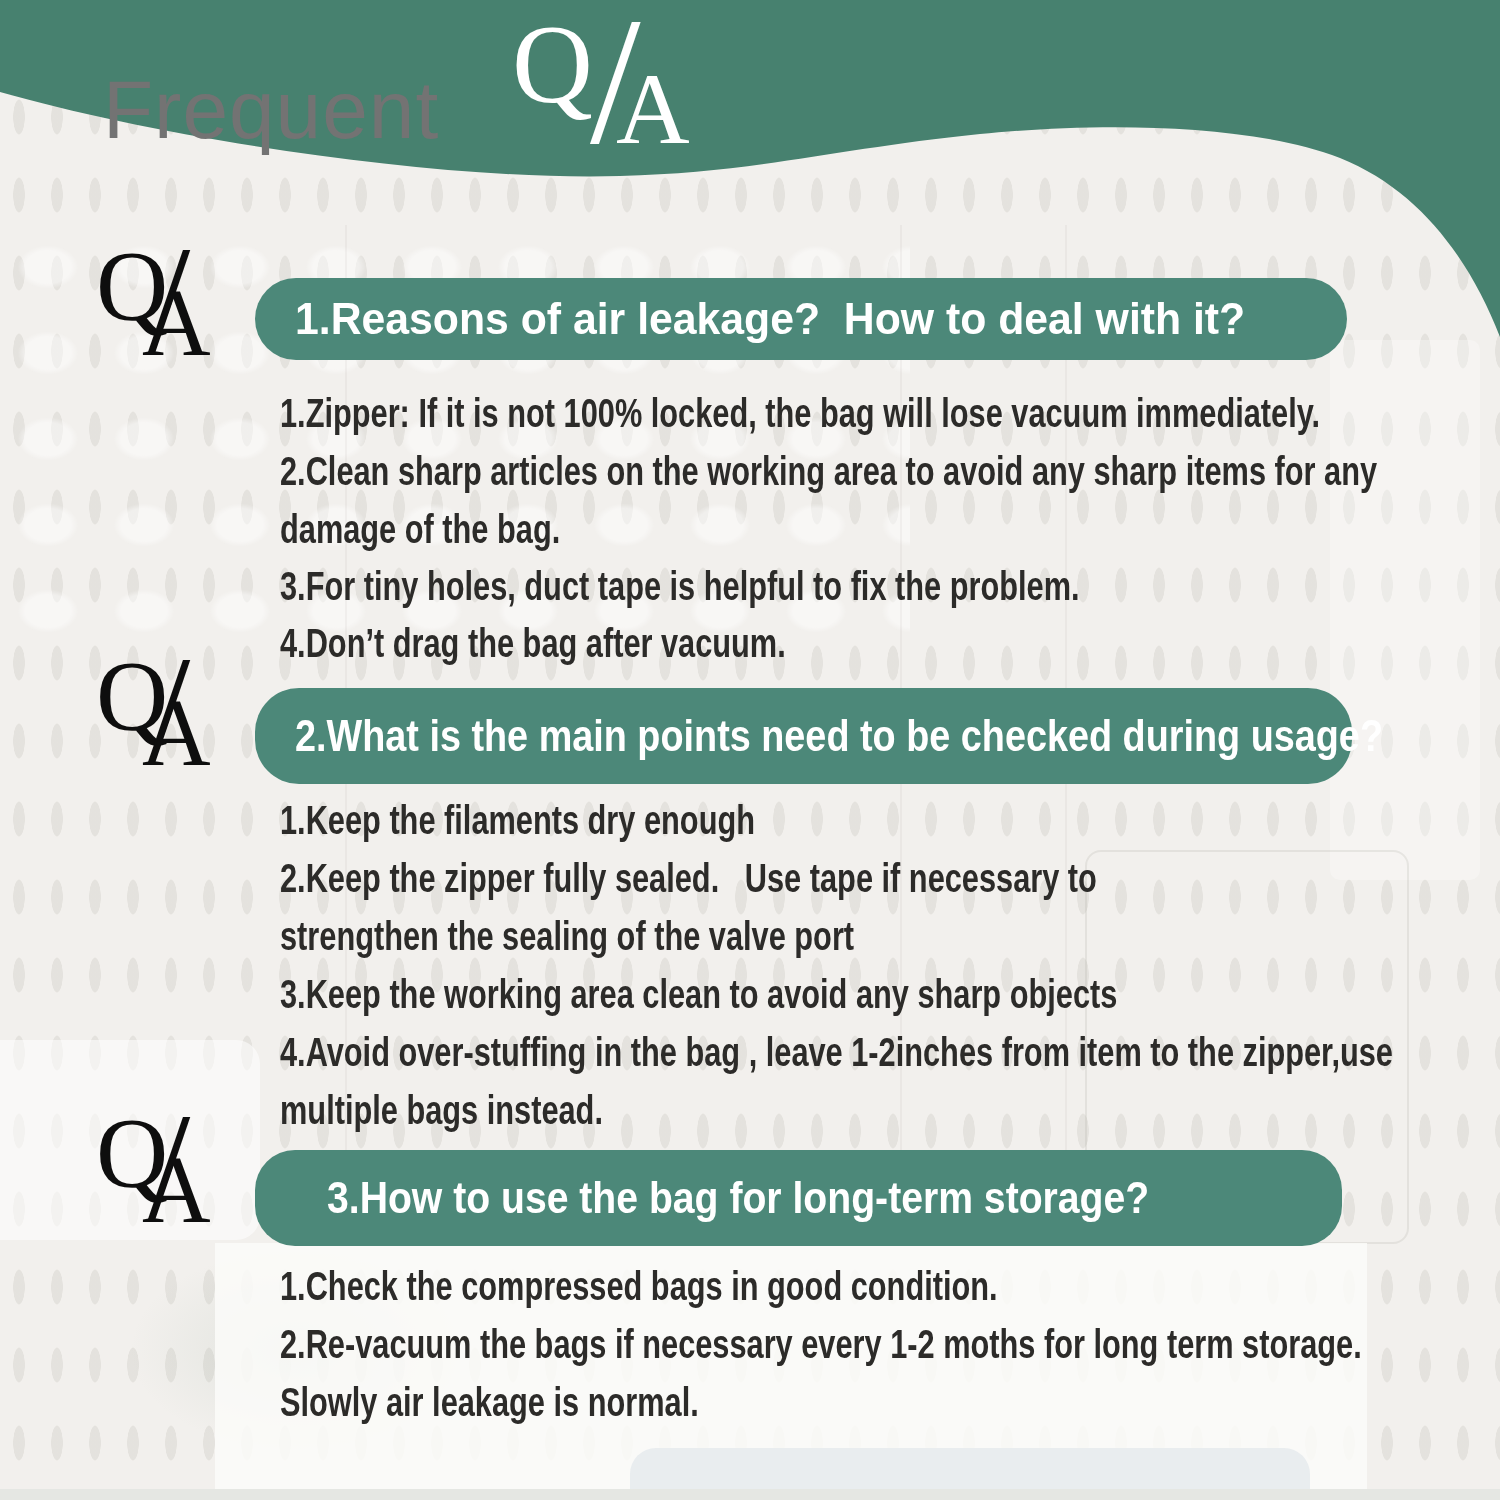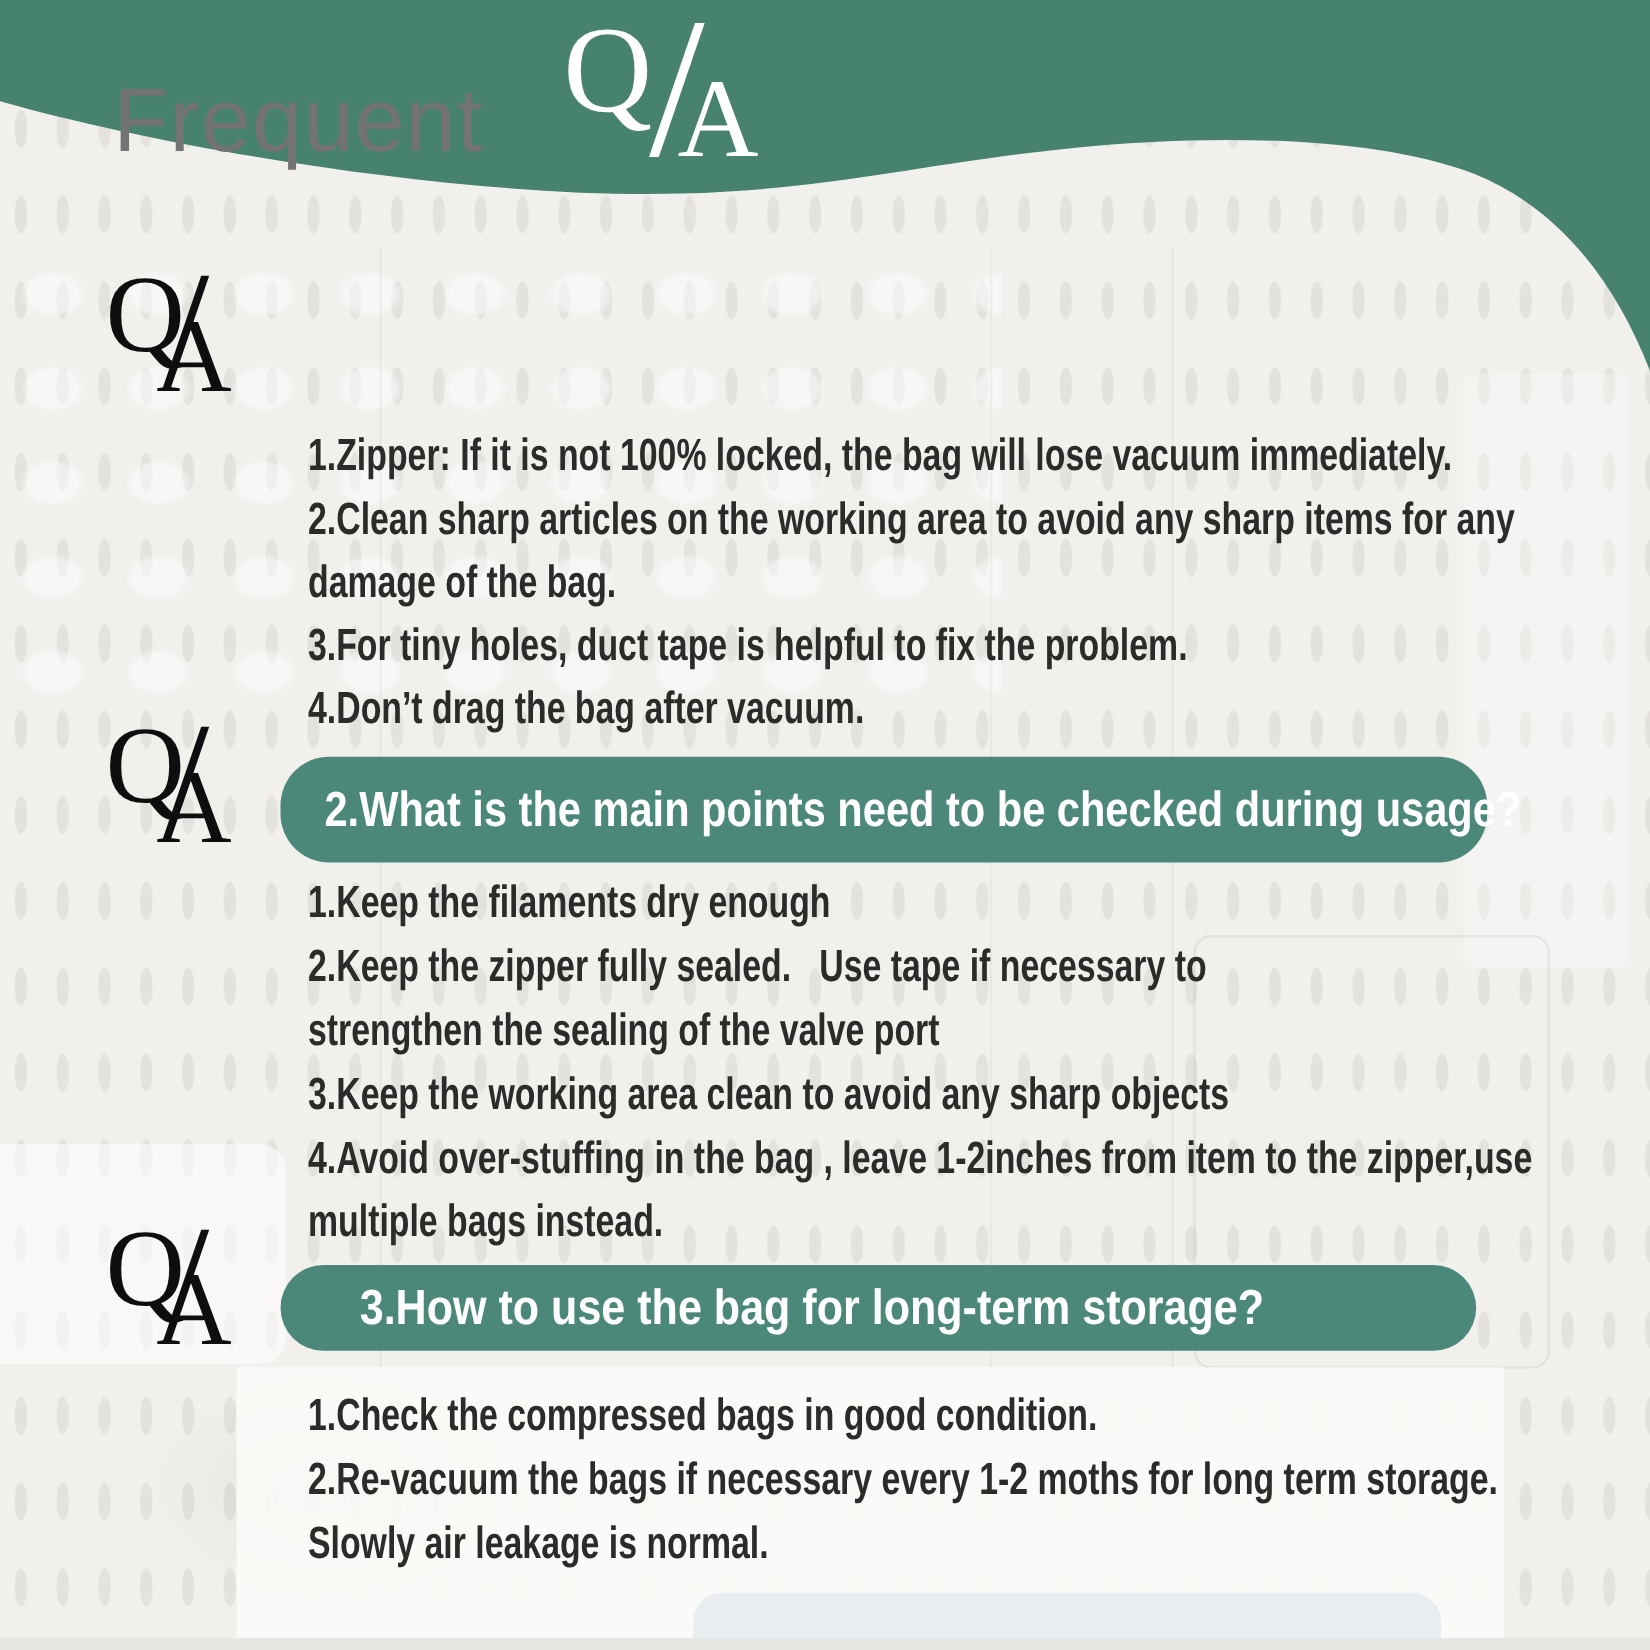--- a/index.html
+++ b/index.html
@@ -52,21 +52,21 @@
   .qa3{left:100px;top:1115px;}
 
   
   .pill{position:absolute;background:#4C8879;border-radius:44px;display:flex;align-items:center;}
   .pill-text{display:inline-block;color:#FFFFFF;font-weight:700;font-size:45px;
     white-space:pre;transform-origin:left center;letter-spacing:0;}
   .pill1{left:255px;top:278px;width:1092px;height:82px;}
   .pill1 .pill-text{margin-left:40px;transform:scaleX(0.95);}
   .pill2{left:255px;top:688px;width:1097px;height:96px;}
   .pill2 .pill-text{margin-left:40px;transform:scaleX(0.84);}
-  .pill3{left:255px;top:1150px;width:1087px;height:78px;border-radius:40px;}
+  .pill3{left:255px;top:1150px;width:1087px;height:96px;border-radius:40px;}
   .pill3 .pill-text{margin-left:72px;transform:scaleX(0.87);}
 
   
   .line{position:absolute;left:280px;font-size:41px;line-height:1.25;font-weight:700;
     color:#2C2B29;white-space:pre;transform:scaleX(0.75);transform-origin:0 50%;}
 </style>
 </head>
 <body>
 
 <div class="canvas">
@@ -94,20 +94,23 @@
     <span class="q">Q</span>
     <span class="s">/</span>
     <span class="a">A</span>
   </div>
 
   <div class="qa-mark qa-black qa1">
     <span class="q">Q</span>
     <span class="s">/</span>
     <span class="a">A</span>
   </div>
+  <div class="pill pill1">
+    <span class="pill-text">1.Reasons of air leakage?  How to deal with it?</span>
+  </div>
   <div class="line" style="top:388px">1.Zipper: If it is not 100% locked, the bag will lose vacuum immediately.</div>
   <div class="line" style="top:446px">2.Clean sharp articles on the working area to avoid any sharp items for any</div>
   <div class="line" style="top:504px">damage of the bag.</div>
   <div class="line" style="top:561px">3.For tiny holes, duct tape is helpful to fix the problem.</div>
   <div class="line" style="top:618px">4.Don’t drag the bag after vacuum.</div>
 
   <div class="qa-mark qa-black qa2">
     <span class="q">Q</span>
     <span class="s">/</span>
     <span class="a">A</span>

